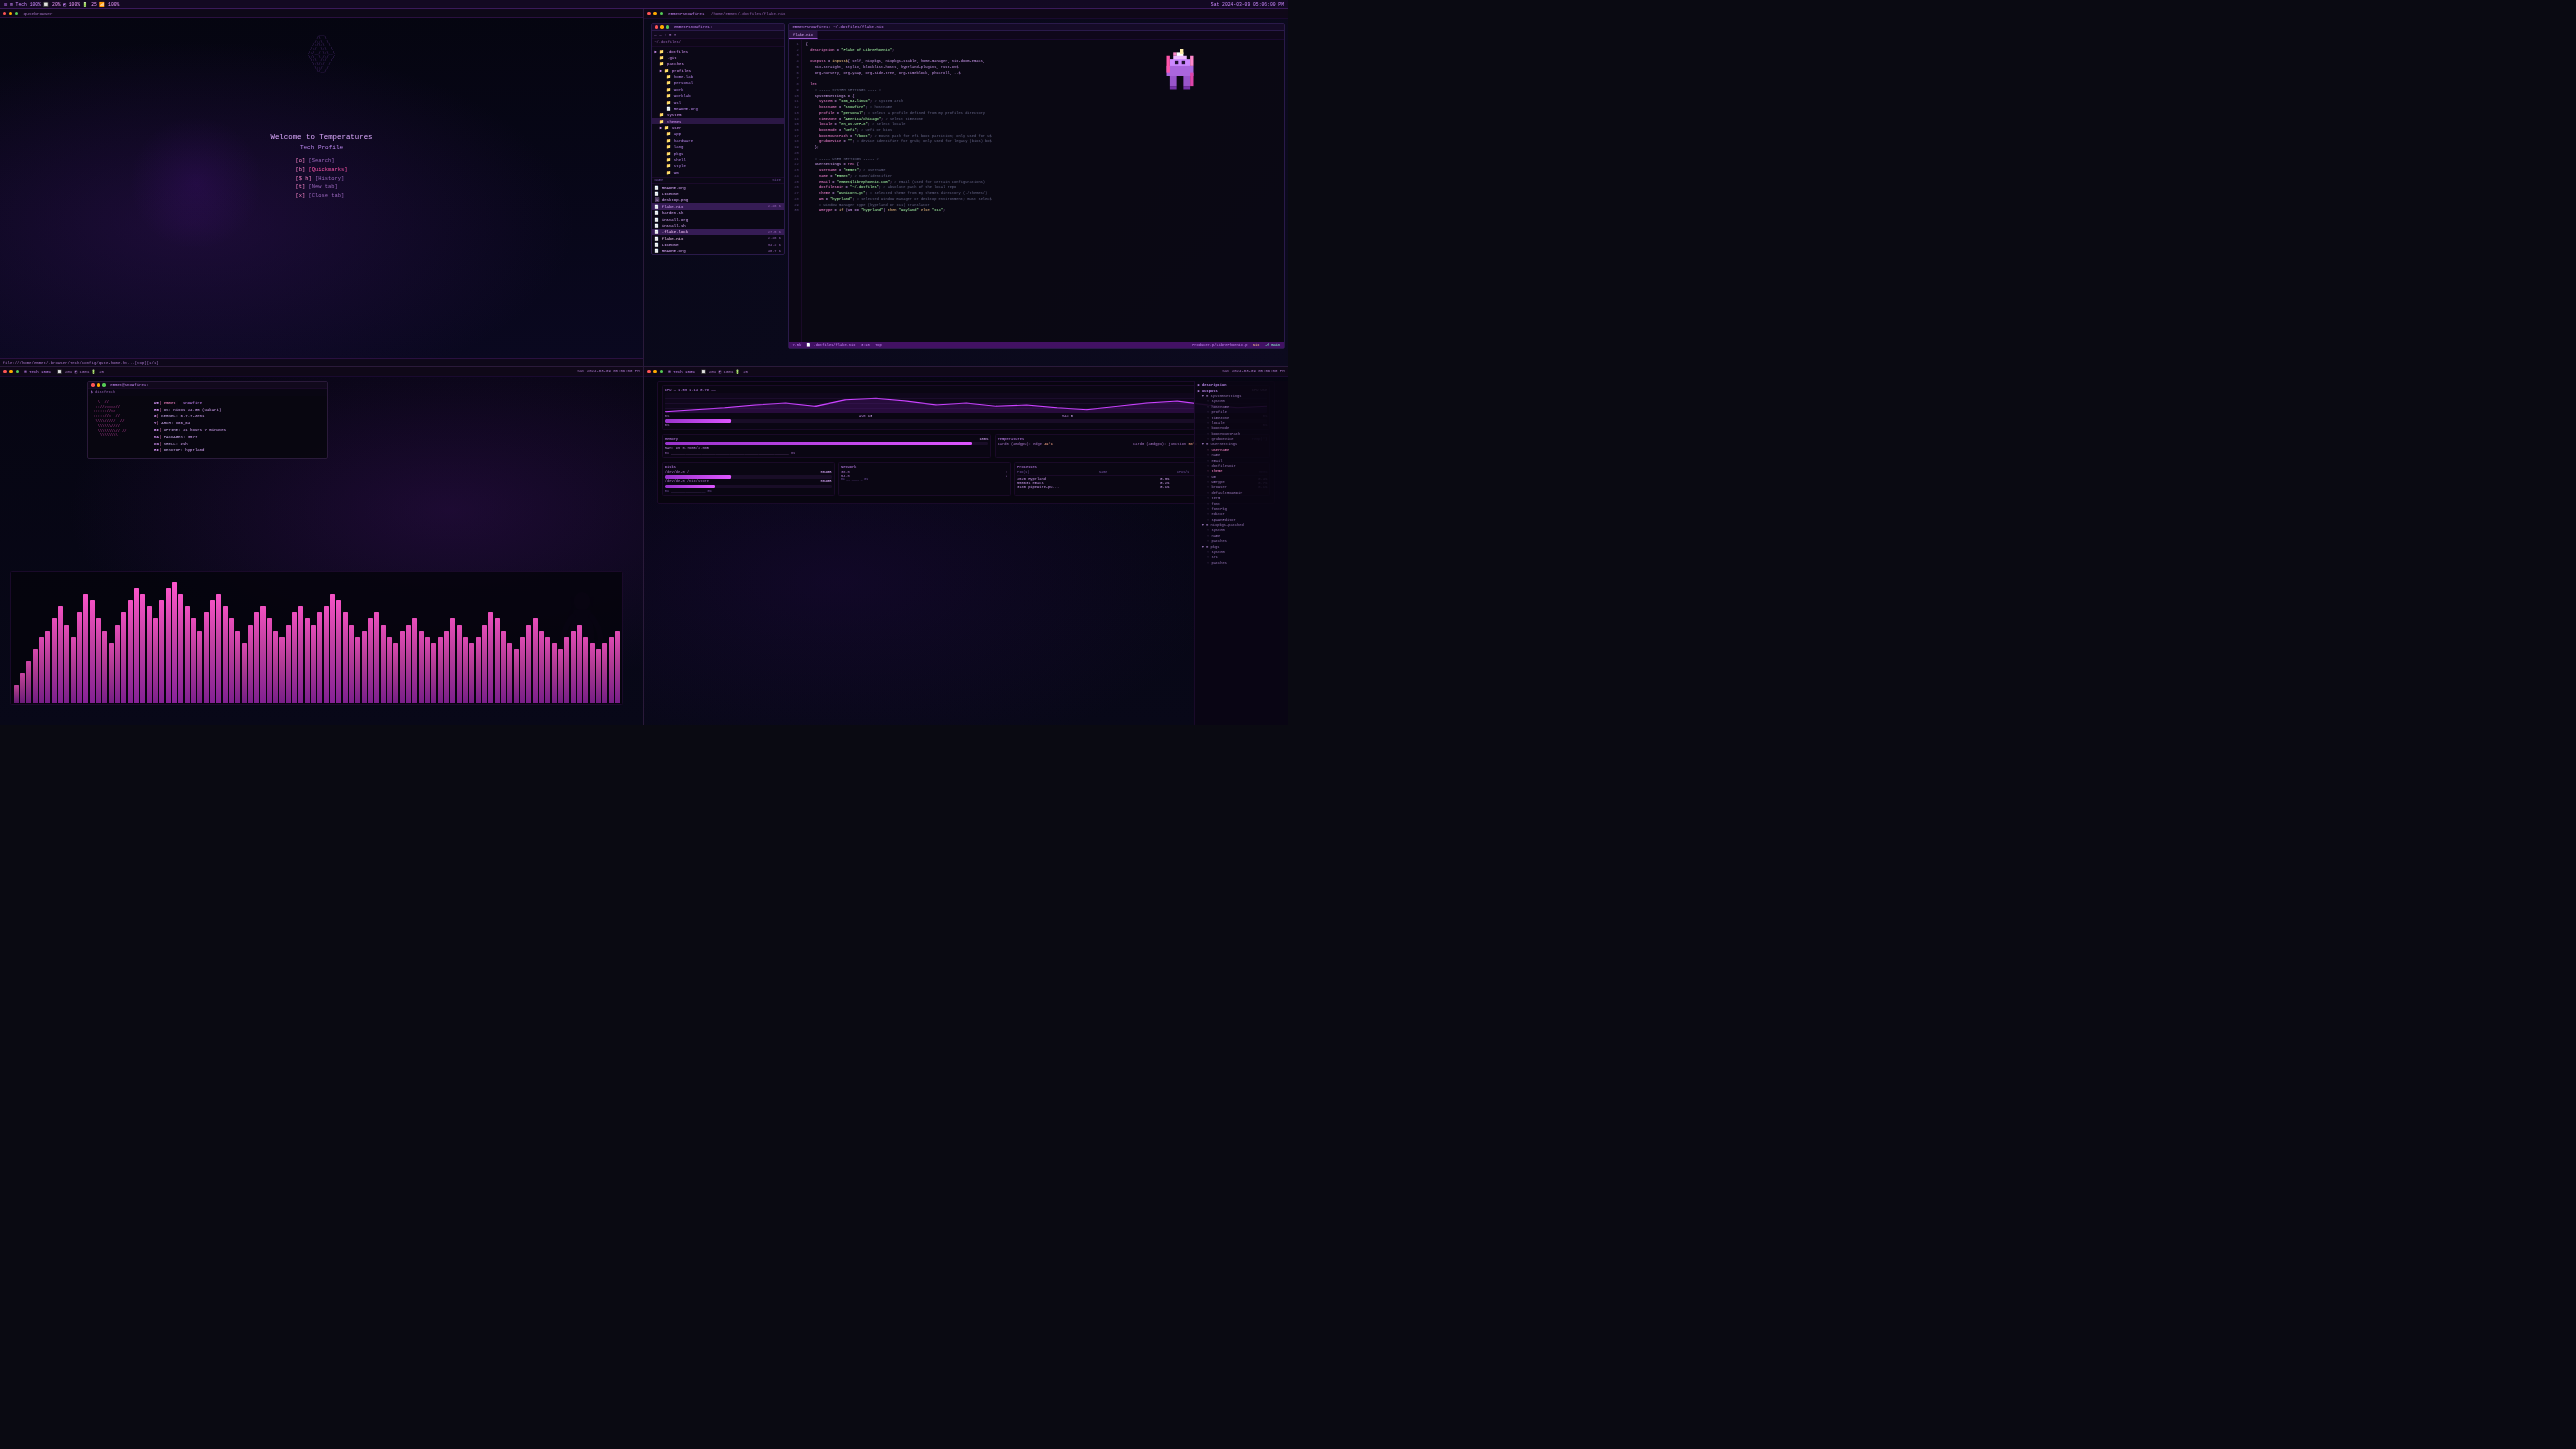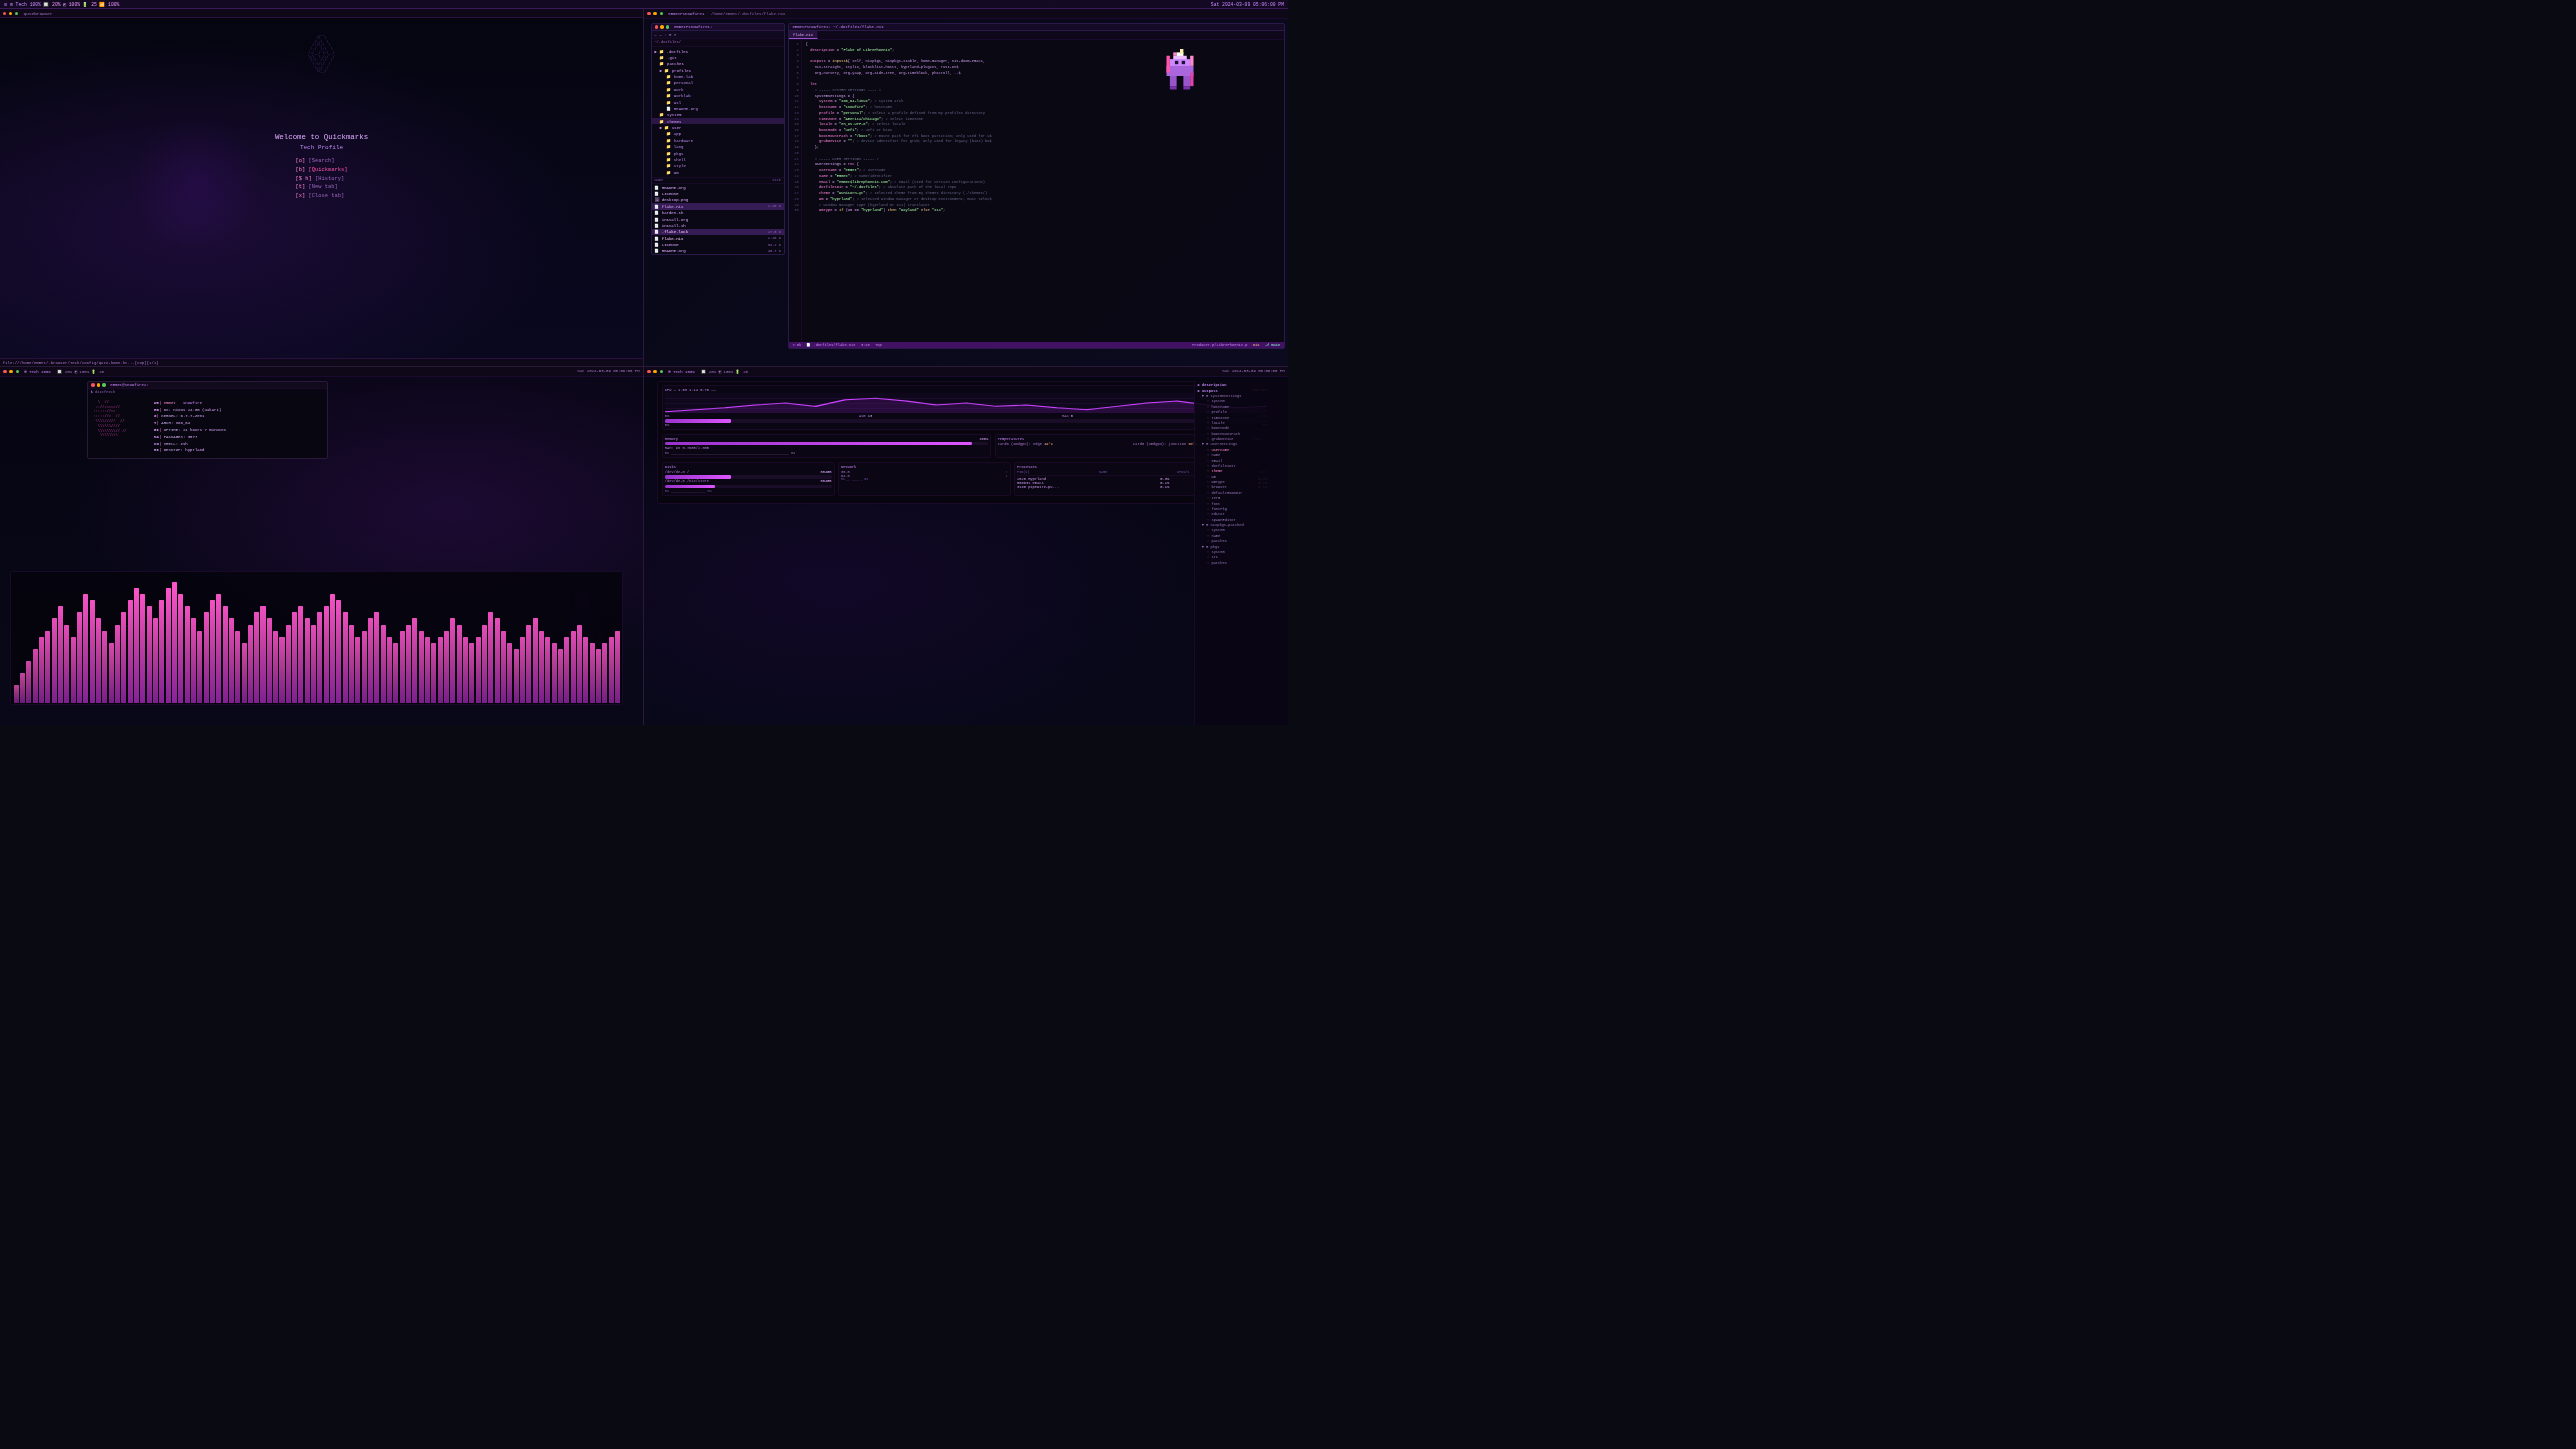--- a/index.html
+++ b/index.html
@@ -693,21 +693,21 @@
  /:/  \:\  \
 /:/__/ \:\__\
 \:\  \ /:/  /
  \:\  /:/  /
   \:\/:/  /
    \::/  /
     \/__/
     </div>
 
     <div class="welcome-text">
-      <div class="welcome-title">Welcome to Quickmarks</div>
+      <div class="welcome-title">Welcome to Temperatures</div>
       <div class="welcome-profile">Tech Profile</div>
     </div>
 
     <div class="quick-commands">
       <div><span class="cmd-highlight">[o]</span> [Search]</div>
       <div><span class="cmd-highlight">[b]</span> <span style="color:#ff55aa">[Quickmarks]</span></div>
       <div><span class="cmd-highlight">[$ h]</span> [History]</div>
       <div><span class="cmd-highlight">[t]</span> [New tab]</div>
       <div><span class="cmd-highlight">[x]</span> [Close tab]</div>
     </div>

